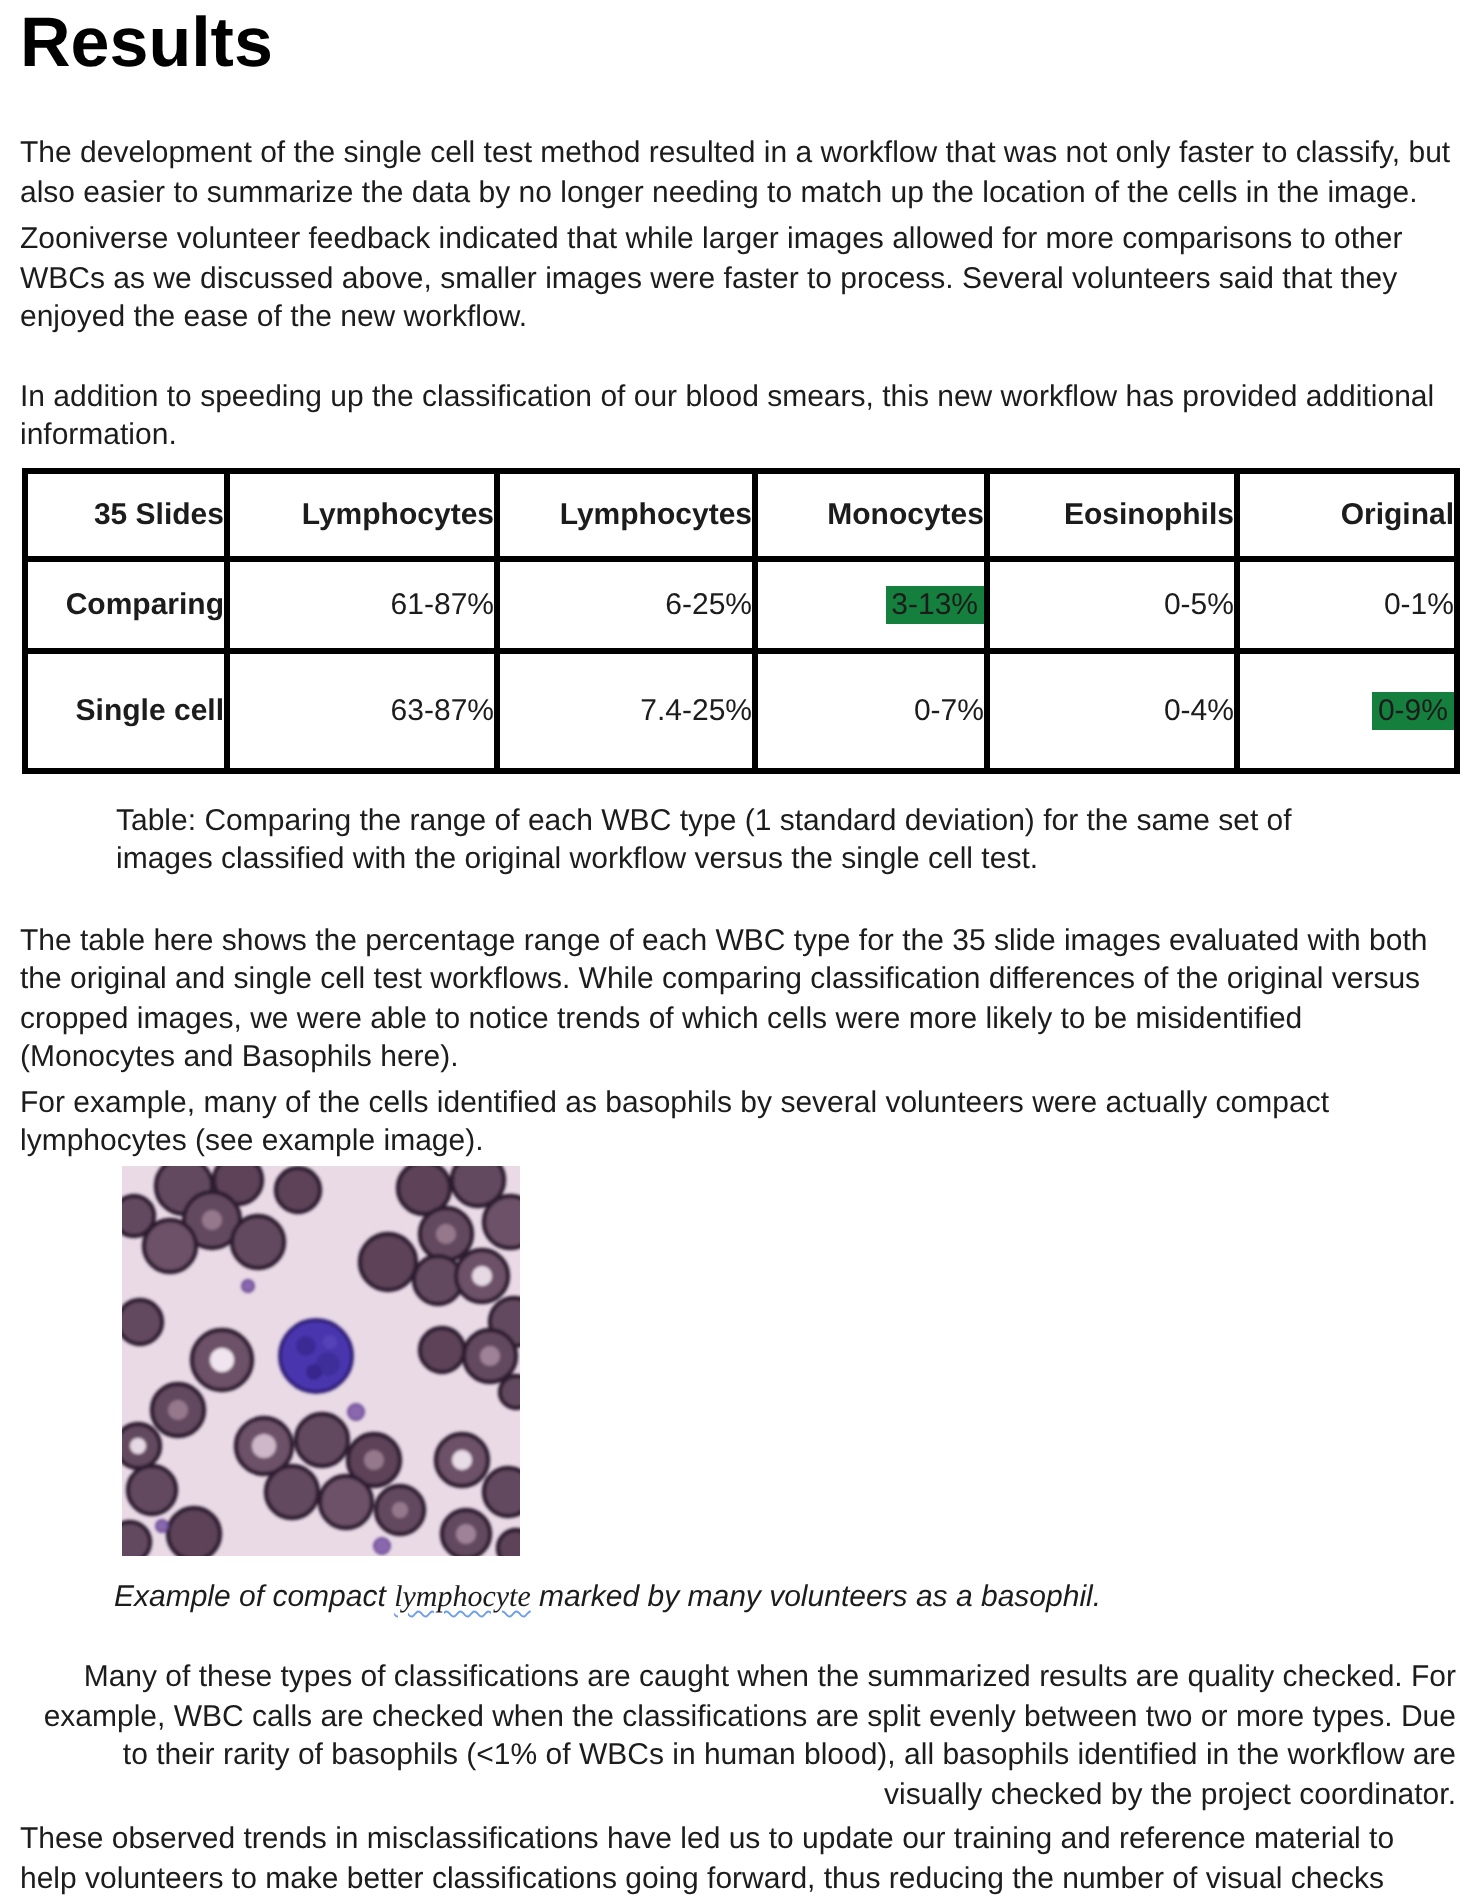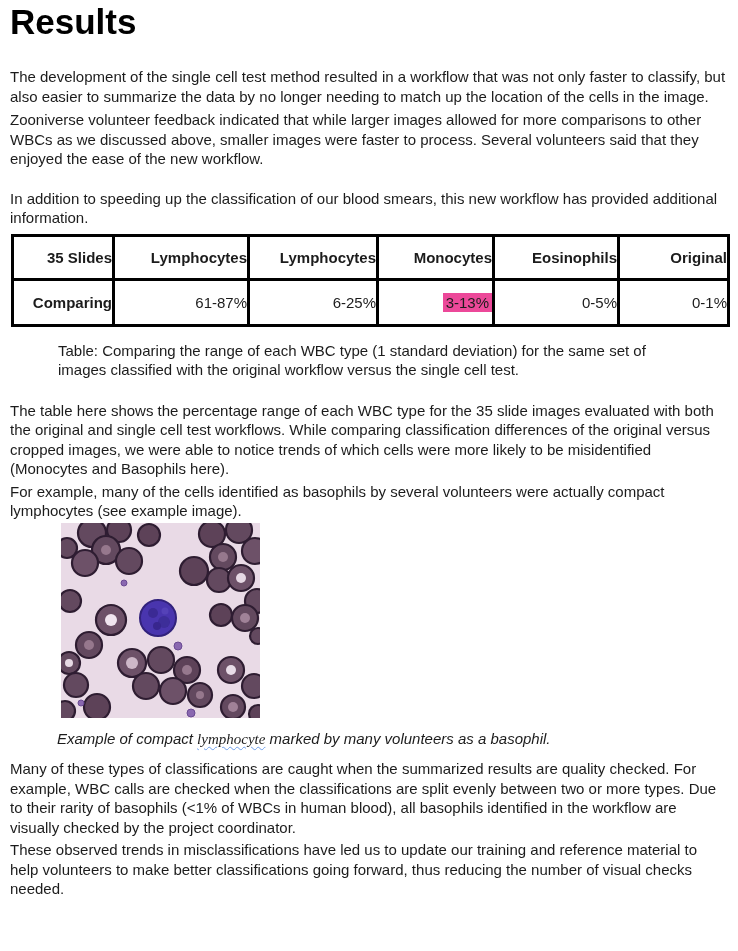--- a/index.html
+++ b/index.html
@@ -19,21 +19,21 @@
     line-height: 32px;
     font-weight: bold;
     color: #000000;
   }
   p { margin: 0; line-height: 19.5px; }
   .mt-p1 { margin-top: 29px; }
   .mt-p2 { margin-top: 4px; }
   .mt-p3 { margin-top: 20px; }
   .mt-p4 { margin-top: 21px; }
   .mt-p5 { margin-top: 3px; }
-  .mt-p6 { margin-top: 10px; }
+  .mt-p6 { margin-top: 20px; text-align: right; }
   .mt-p7 { margin-top: 3px; }
 
   table.wbc {
     border-collapse: collapse;
     table-layout: fixed;
     width: 716px;
     margin: 6px 0 0 1px;
   }
   table.wbc th, table.wbc td {
     border: 3px solid #000000;
@@ -41,21 +41,21 @@
     vertical-align: middle;
     font-size: 15px;
     padding: 0;
     color: #1c1c1c;
   }
   table.wbc th { font-weight: bold; }
   table.wbc .rowlabel { font-weight: bold; }
   tr.hdr  { height: 44px; }
   tr.row1 { height: 46px; }
   tr.row2 { height: 60px; }
-  .hl { background: #ec4899; padding: 1px 3px; }
+  .hl { background: #15803d; padding: 1px 3px; }
 
   .caption {
     margin: 14px 0 0 48px;
     width: 600px;
     line-height: 19.5px;
   }
   figure {
     margin: 2px 0 0 51px;
     padding: 0;
     width: 199px; height: 195px;
@@ -104,20 +104,28 @@
     </tr>
   </thead>
   <tbody>
     <tr class="row1">
       <td class="rowlabel">Comparing</td>
       <td>61-87%</td>
       <td>6-25%</td>
       <td><span class="hl">3-13%</span></td>
       <td>0-5%</td>
       <td>0-1%</td>
+    </tr>
+    <tr class="row2">
+      <td class="rowlabel">Single cell</td>
+      <td>63-87%</td>
+      <td>7.4-25%</td>
+      <td>0-7%</td>
+      <td>0-4%</td>
+      <td><span class="hl">0-9%</span></td>
     </tr>
   </tbody>
 </table>
 
 <p class="caption">Table: Comparing the range of each WBC type (1 standard deviation) for the same set of images classified with the original workflow versus the single cell test.</p>
 
 <p class="mt-p4">The table here shows the percentage range of each WBC type for the 35 slide images evaluated with both the original and single cell test workflows. While comparing classification differences of the original versus cropped images, we were able to notice trends of which cells were more likely to be misidentified (Monocytes and Basophils here).</p>
 <p class="mt-p5">For example, many of the cells identified as basophils by several volunteers were actually compact lymphocytes (see example image).</p>
 
 <figure>

